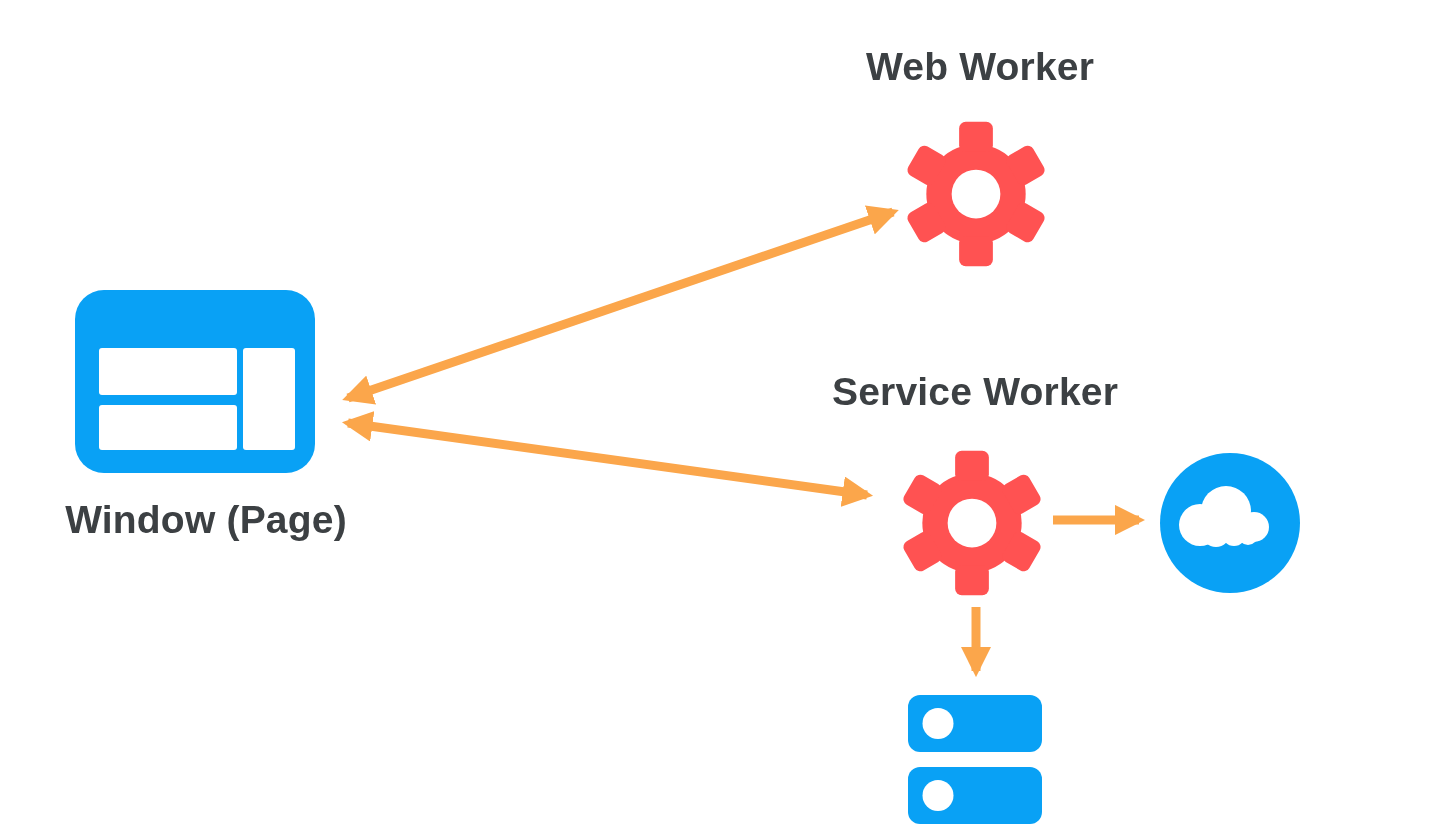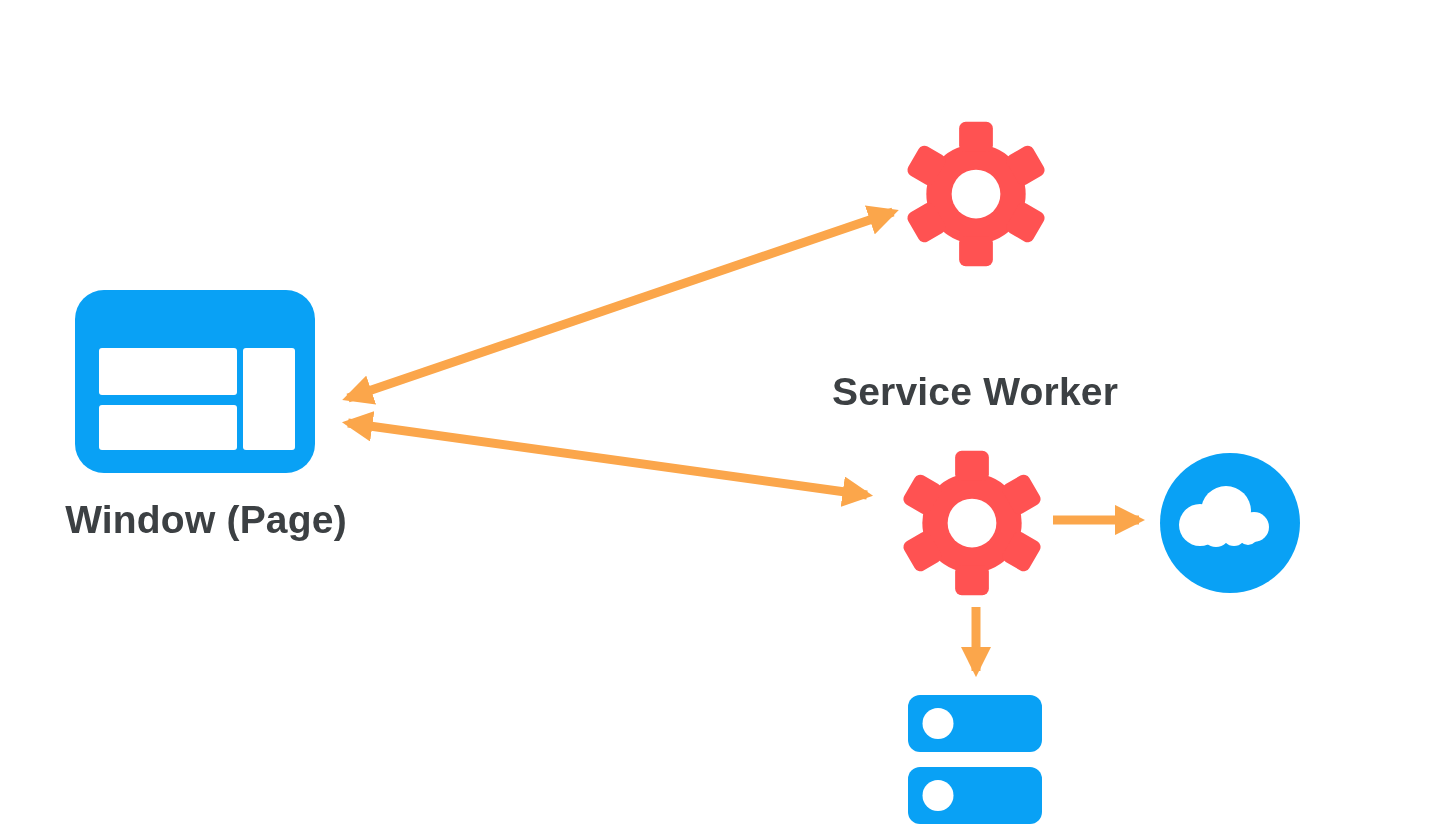--- a/index.html
+++ b/index.html
@@ -35,20 +35,21 @@
       </marker>
     </defs>
     <g stroke="#FBA64B" stroke-width="9" fill="none">
       <line x1="348" y1="398" x2="893" y2="212" marker-start="url(#ah)" marker-end="url(#ah)"></line>
       <line x1="348" y1="423" x2="867" y2="495" marker-start="url(#ah)" marker-end="url(#ah)"></line>
       <line x1="1053" y1="520" x2="1139" y2="520" marker-end="url(#ah)"></line>
       <line x1="976" y1="607" x2="976" y2="671" marker-end="url(#ah)"></line>
     </g>
   </svg>
 
+  <div class="node-label" style="left:830px;top:45px;width:300px;">Web Worker</div>
 
   <div class="abs" style="left:901px;top:119px;">
     <svg width="150" height="150" viewBox="0 0 160 160">
       <g fill="#FF5252">
         <circle cx="80" cy="80" r="53"></circle>
         <rect x="62" y="3" width="36" height="32" rx="7"></rect>
         <rect x="62" y="3" width="36" height="32" rx="7" transform="rotate(60 80 80)"></rect>
         <rect x="62" y="3" width="36" height="32" rx="7" transform="rotate(120 80 80)"></rect>
         <rect x="62" y="3" width="36" height="32" rx="7" transform="rotate(180 80 80)"></rect>
         <rect x="62" y="3" width="36" height="32" rx="7" transform="rotate(240 80 80)"></rect>

